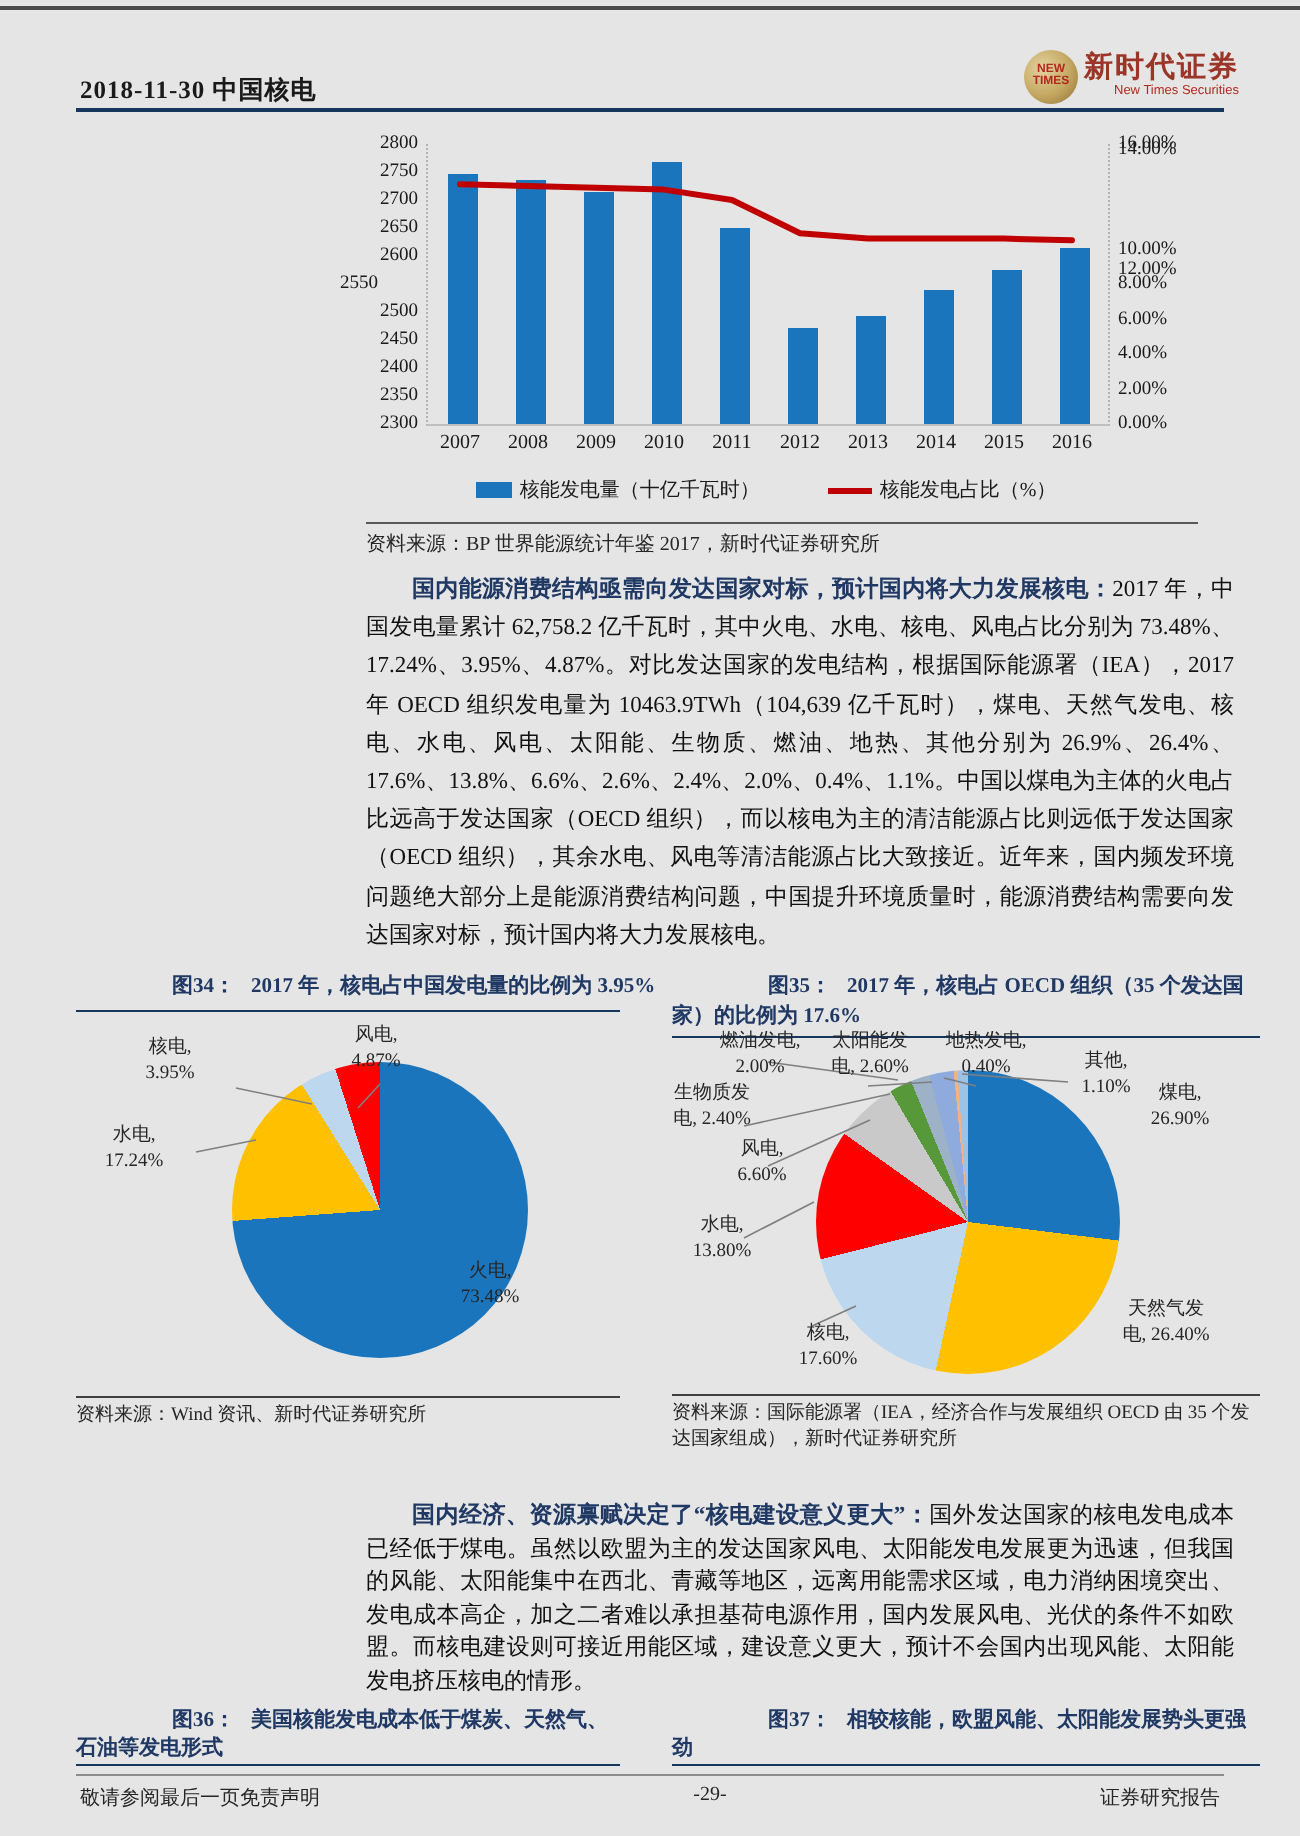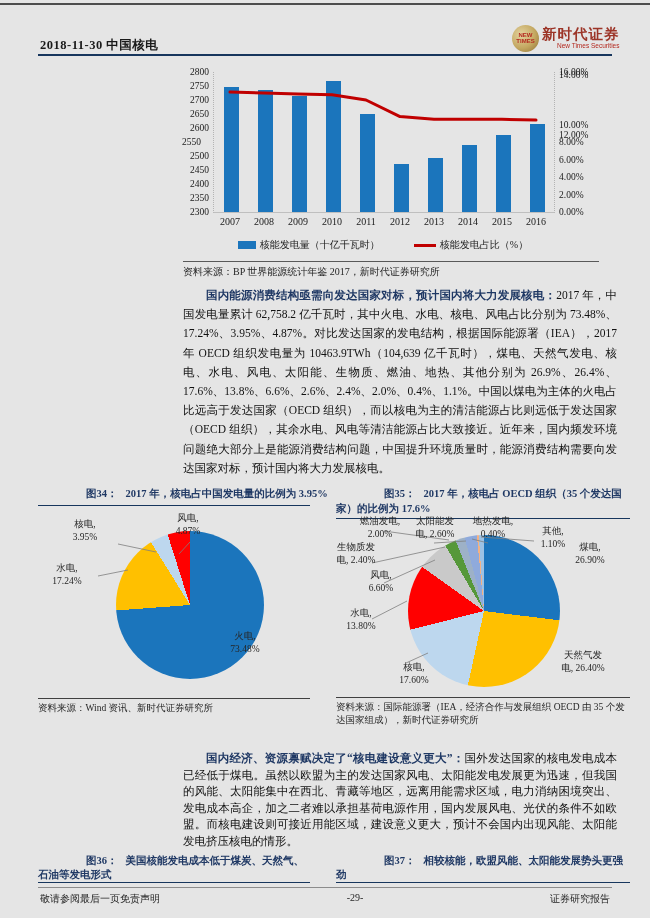--- a/index.html
+++ b/index.html
@@ -78,21 +78,21 @@
   </div>
   <div class="abs hdr-rule"></div>
 
   <div class="abs combo">
     <div>
         <div class="tick left" style="top: 4px; right: 390px;">2800</div>
         <div class="tick left" style="top: 18px; right: 390px;">2750</div>
         <div class="tick left" style="top: 32px; right: 390px;">2700</div>
         <div class="tick left" style="top: 46px; right: 390px;">2650</div>
         <div class="tick left" style="top: 60px; right: 390px;">2600</div>
-        <div class="tick left" style="top: 74px; right: 398px;">2550</div>
+        <div class="tick left" style="top: 74px; right: 410px;">2550</div>
         <div class="tick left" style="top: 88px; right: 390px;">2500</div>
         <div class="tick left" style="top: 102px; right: 390px;">2450</div>
         <div class="tick left" style="top: 116px; right: 390px;">2400</div>
         <div class="tick left" style="top: 130px; right: 390px;">2350</div>
         <div class="tick left" style="top: 144px; right: 390px;">2300</div>
       </div>
     <div>
         <div class="tick right" style="top: 4px; left: 376px;">16.00%</div>
         <div class="tick right" style="top: 7px; left: 376px;">14.00%</div>
         <div class="tick right" style="top: 39px; left: 376px; margin-top: 28px;">12.00%</div>

